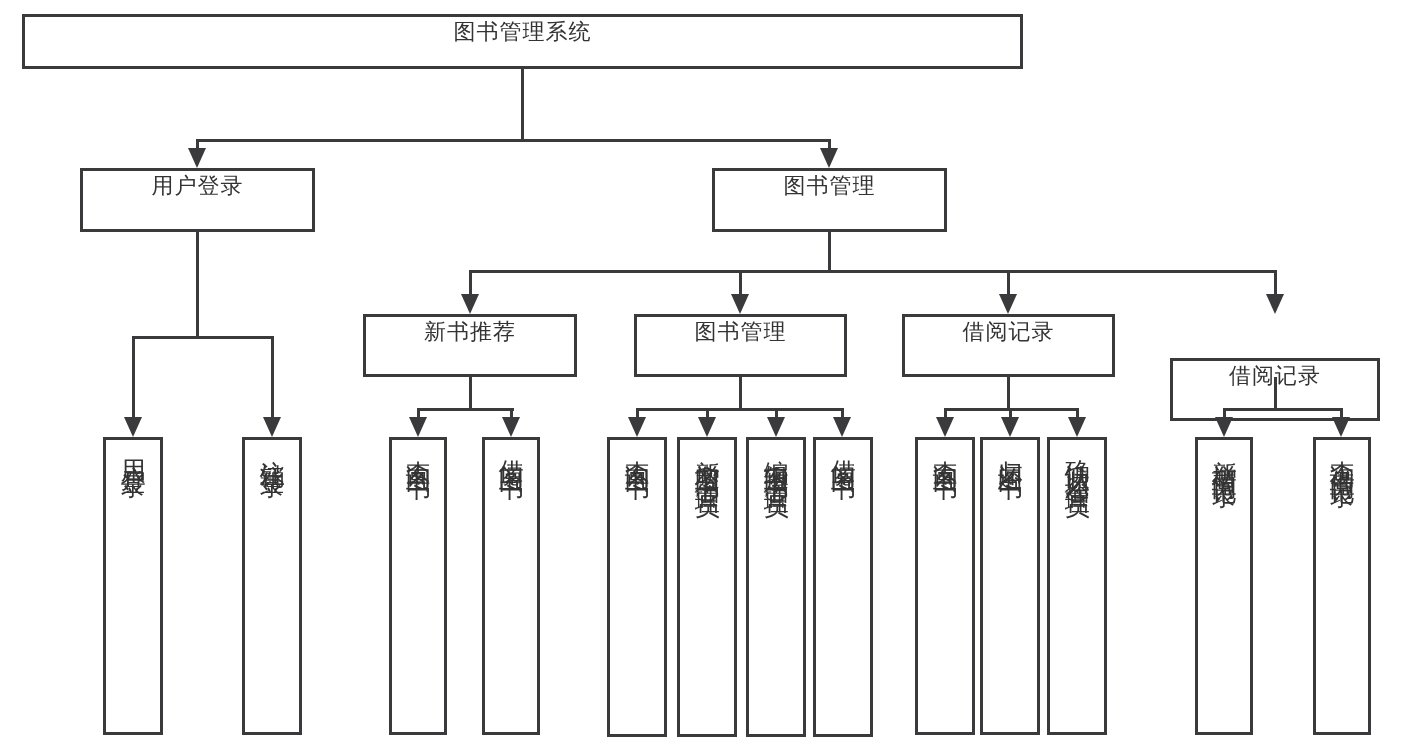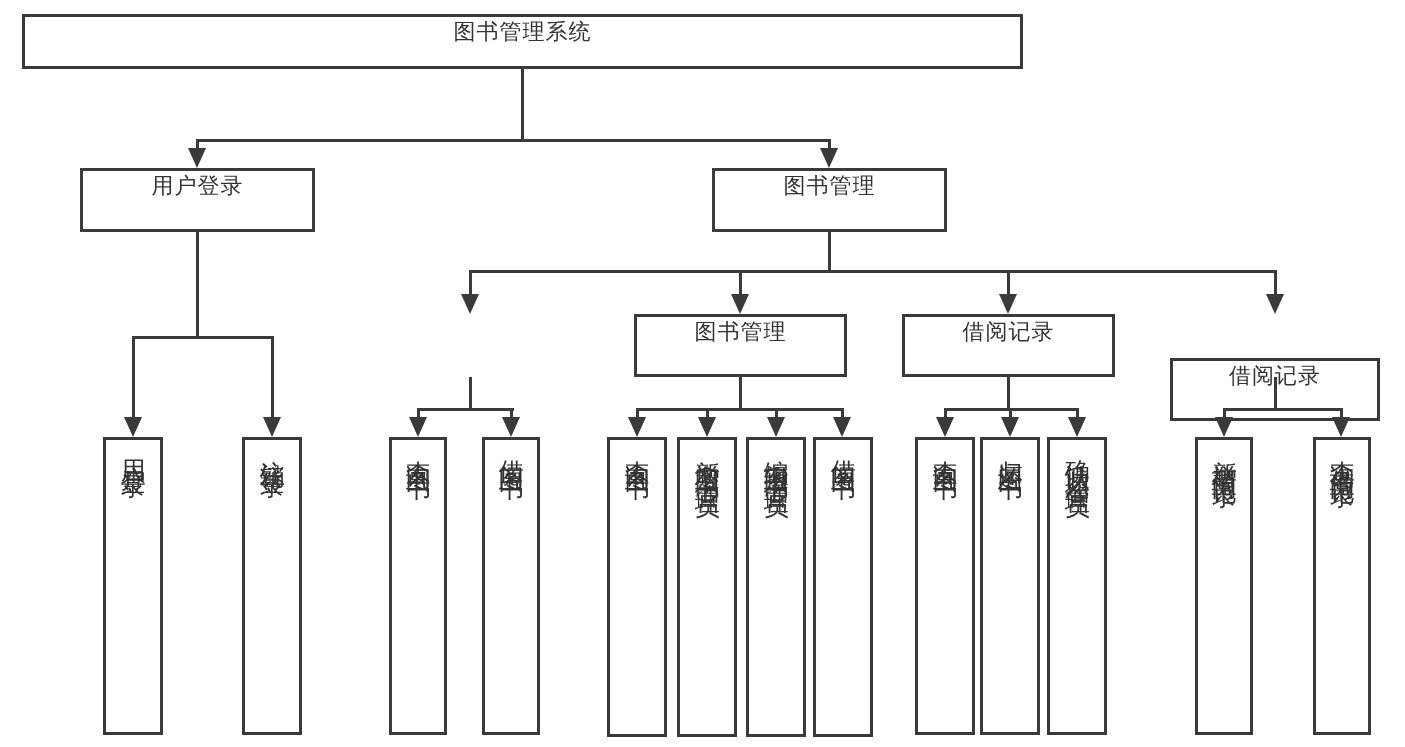--- a/index.html
+++ b/index.html
@@ -86,20 +86,23 @@
   <div class="hline" style="left:469px;top:270px;width:808px;"></div>
   <div class="vline" style="left:469px;top:270px;height:26px;"></div>
   <div class="arrow" style="left:461px;top:294px;"></div>
   <div class="vline" style="left:739px;top:270px;height:26px;"></div>
   <div class="arrow" style="left:731px;top:294px;"></div>
   <div class="vline" style="left:1007px;top:270px;height:26px;"></div>
   <div class="arrow" style="left:999px;top:294px;"></div>
   <div class="vline" style="left:1274px;top:270px;height:26px;"></div>
   <div class="arrow" style="left:1266px;top:294px;"></div>
 
+  <div class="box" style="left:363px;top:314px;width:214px;height:63px;">
+    <span class="hlabel">新书推荐</span>
+  </div>
   <div class="box" style="left:634px;top:314px;width:213px;height:63px;">
     <span class="hlabel">图书管理</span>
   </div>
   <div class="box" style="left:902px;top:314px;width:213px;height:63px;">
     <span class="hlabel">借阅记录</span>
   </div>
   <div class="box" style="left:1170px;top:314px;width:210px;height:63px;margin-top:44px;">
     <span class="hlabel">借阅记录</span>
   </div>
 

